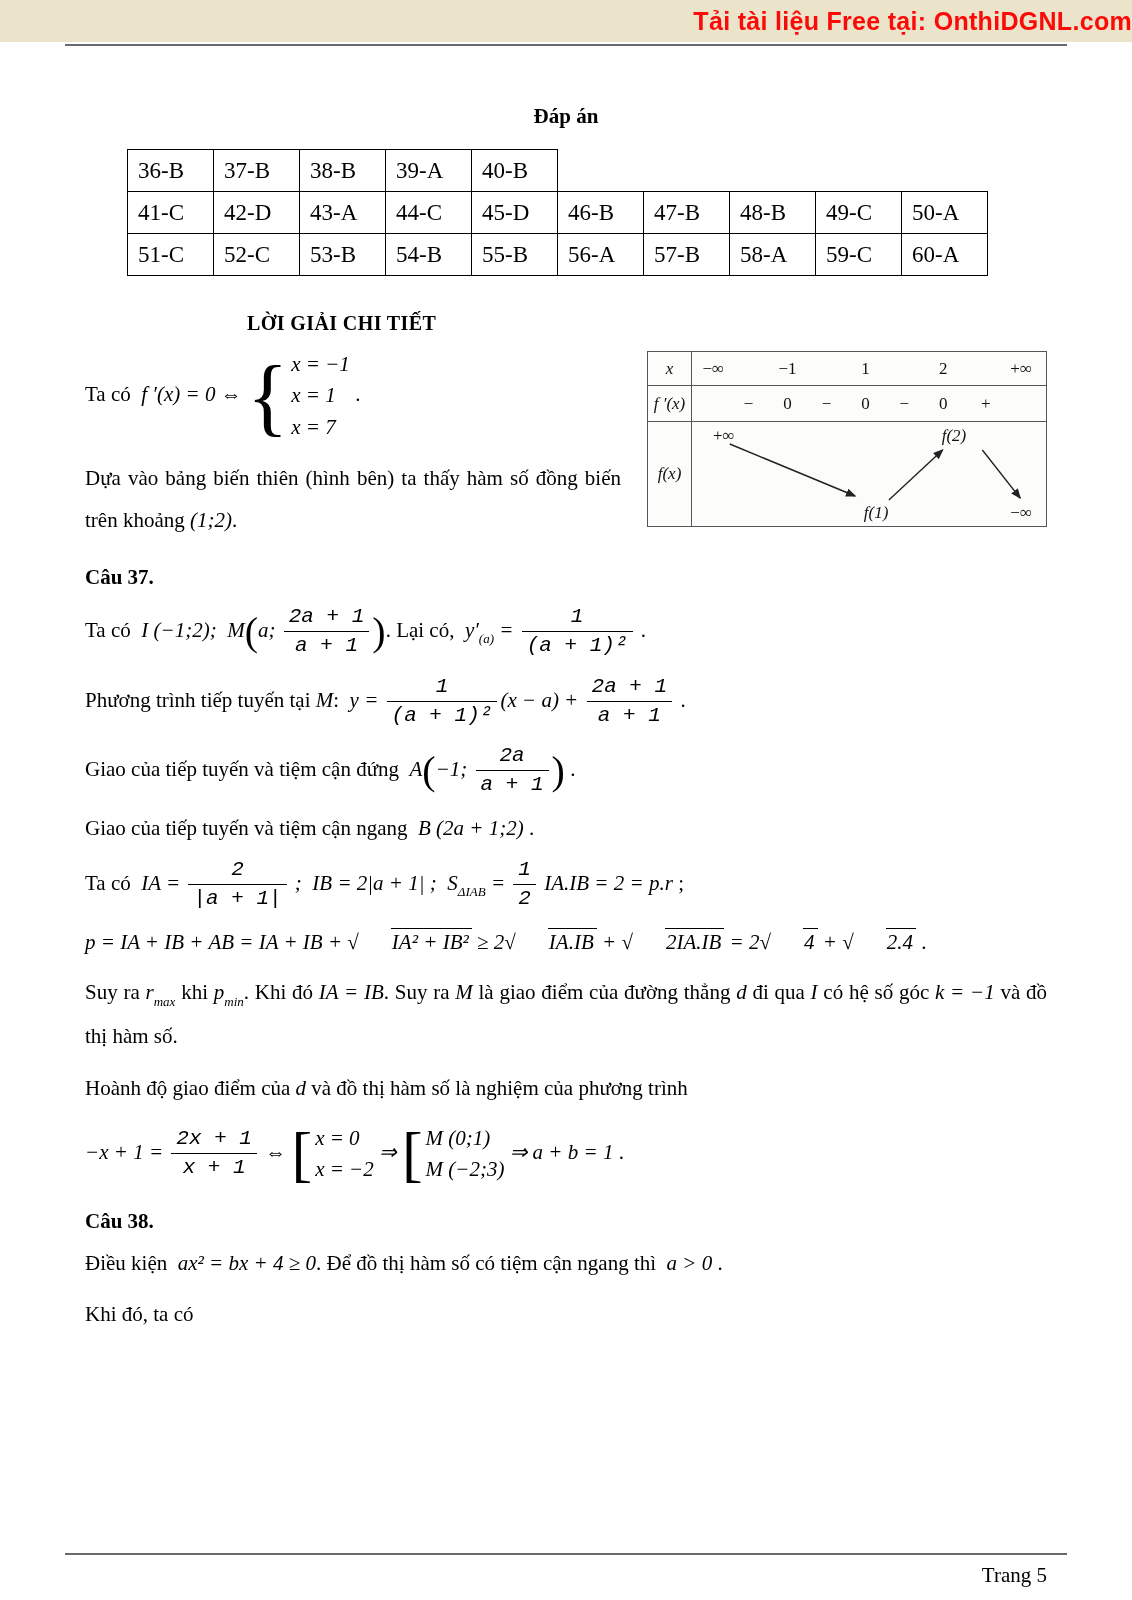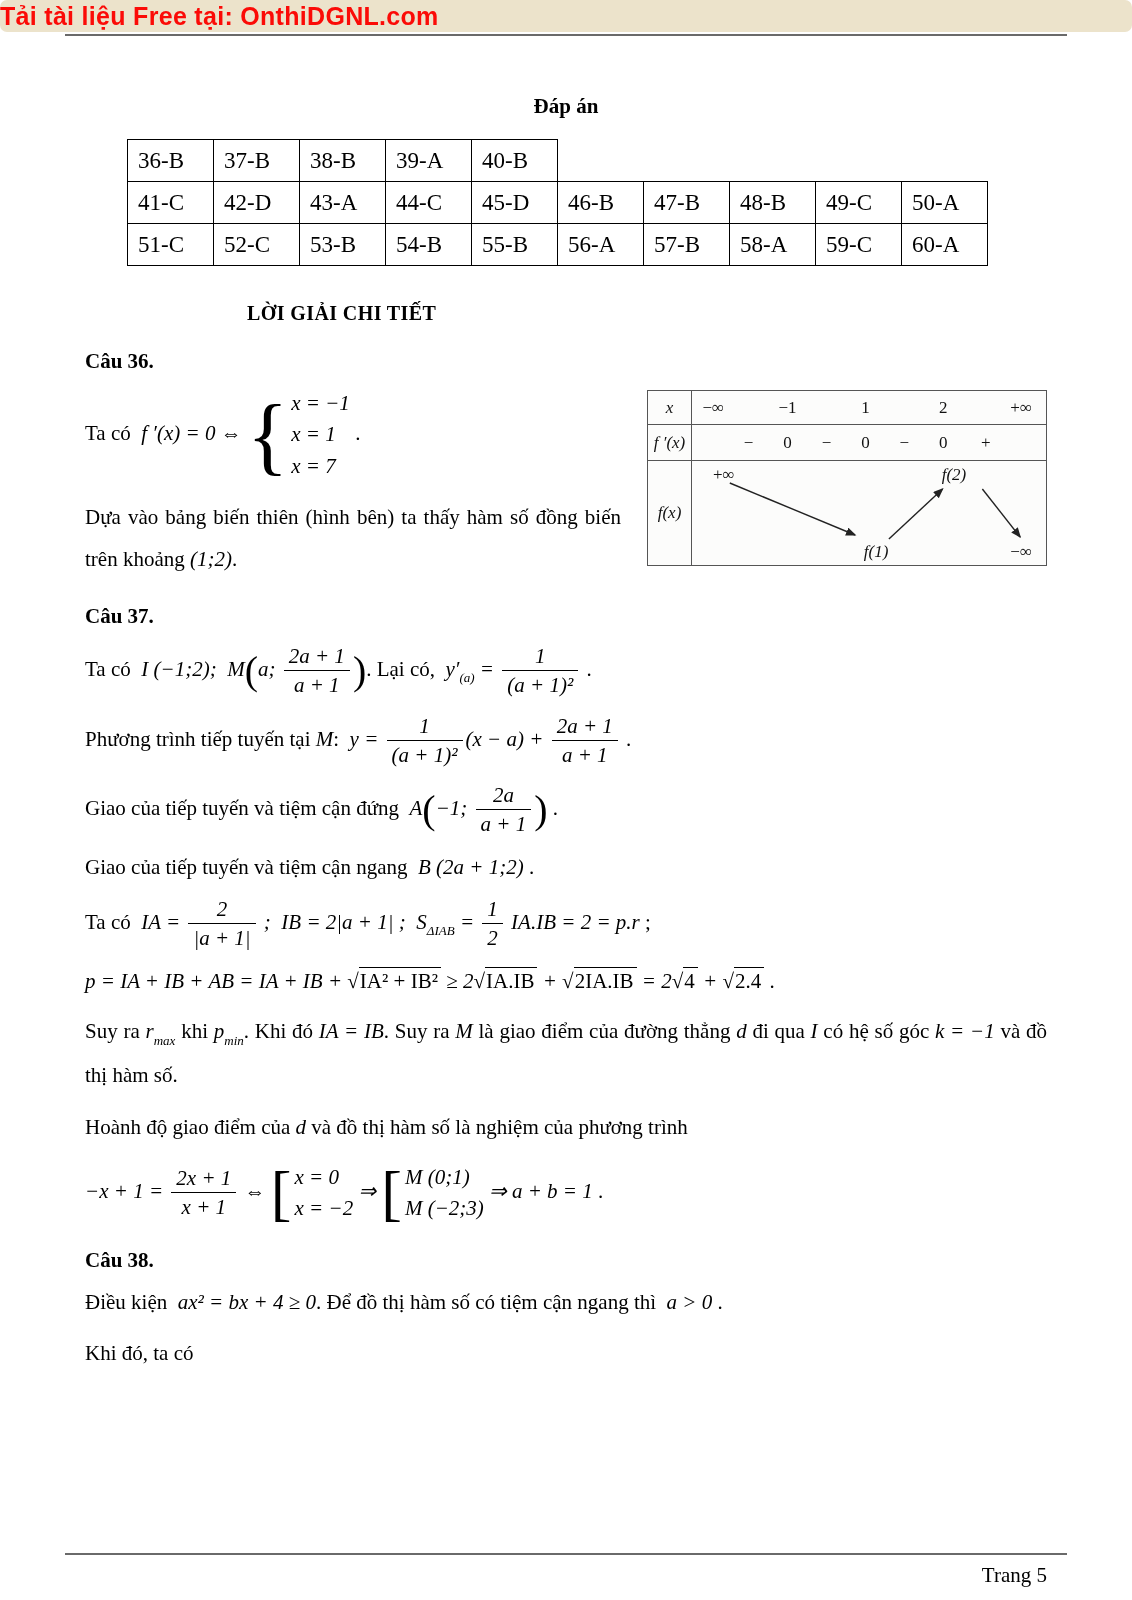--- a/index.html
+++ b/index.html
@@ -4,22 +4,22 @@
 <style>
   * { margin:0; padding:0; box-sizing:border-box; }
   html,body { background:#ffffff; }
   .page {
     width:1132px; height:1600px; position:relative; overflow:hidden;
     background:#ffffff; color:#000;
     font-family:"Liberation Serif", serif; font-size:21px;
   }
   
   .header-bar {
-    height:32px; background:#ece3cb;
-    display:flex; align-items:center; justify-content:flex-start;border-radius:7px;
+    height:42px; background:#ece3cb;
+    display:flex; align-items:center; justify-content:flex-end;
   }
   .header-title {
     font-family:"Liberation Sans", sans-serif;
     font-weight:700; font-size:25px; color:#fb0b07; letter-spacing:0.3px;
   }
   .header-rule { margin:2px 65px 0 65px; border-bottom:2px solid #6a6a6a; }
 
   
   .content { padding:0 85px; }
 
@@ -35,26 +35,26 @@
 
   .cau-label { font-weight:700; font-size:21px; margin:24px 0 6px 0; }
 
   .math-line { display:block; margin:14px 0; white-space:pre-wrap; line-height:1.45; }
   .para { display:block; margin:10px 0; line-height:2.0; text-align:justify; }
 
   
   .mt { font-style:normal; }
   .mi { font-style:italic; }
   .msub { font-style:italic; font-size:0.62em; vertical-align:-0.5em; }
-  .mfrac { display:inline-block; vertical-align:middle; text-align:center; padding:0 3px; line-height:1.25; }
+  .mfrac { display:inline-block; vertical-align:middle; text-align:center; padding:0 3px; line-height:1.25;font-family:Liberation Mono, monospace; }
   .mnum { display:block; border-bottom:1px solid #000; padding:0 5px 1px 5px; font-style:italic; }
   .mden { display:block; padding:1px 5px 0 5px; font-style:italic; }
   .msqrt { white-space:nowrap; }
   .msqrt .sign { font-style:normal; }
-  .msqrt .mrad { border-top:1px solid #000; padding:1px 3px 0 1px; }
+  .msqrt .mrad { border-top:1px solid #000; font-style:italic; padding:1px 3px 0 1px;margin-left:32px; }
   .mbig { font-size:1.9em; font-weight:400; vertical-align:middle; line-height:1; }
   .mcases, .malt { display:inline-flex; align-items:center; vertical-align:middle; }
   .mbrace { font-weight:400; line-height:0.85; margin-right:3px; font-family:"Liberation Serif", serif; }
   .mcases .mbrace { font-size:86px; }
   .malt .mbrace { font-size:62px; }
   .mrows { display:inline-flex; flex-direction:column; text-align:left; font-style:italic; }
   .mrow { line-height:1.4; padding:1px 0; white-space:pre; }
 
   
   .c36-body { overflow:visible; }
@@ -145,21 +145,20 @@
           <td>58-A</td>
           <td>59-C</td>
           <td>60-A</td>
         </tr>
       </tbody>
     </table>
 
     <h3 class="loi-giai">LỜI GIẢI CHI TIẾT</h3>
 
     <section>
-      <div class="cau-label">Câu 36.</div>
       <div class="c36-body">
 
         <div class="bbt">
           <div class="bbt-row bbt-xrow">
             <div class="bbt-label">x</div>
             <div class="bbt-vals">
               <span class="bv bv-mid" style="left:6%">−∞</span>
               <span class="bv bv-mid" style="left:27%">−1</span>
               <span class="bv bv-mid" style="left:49%">1</span>
               <span class="bv bv-mid" style="left:71%">2</span>

